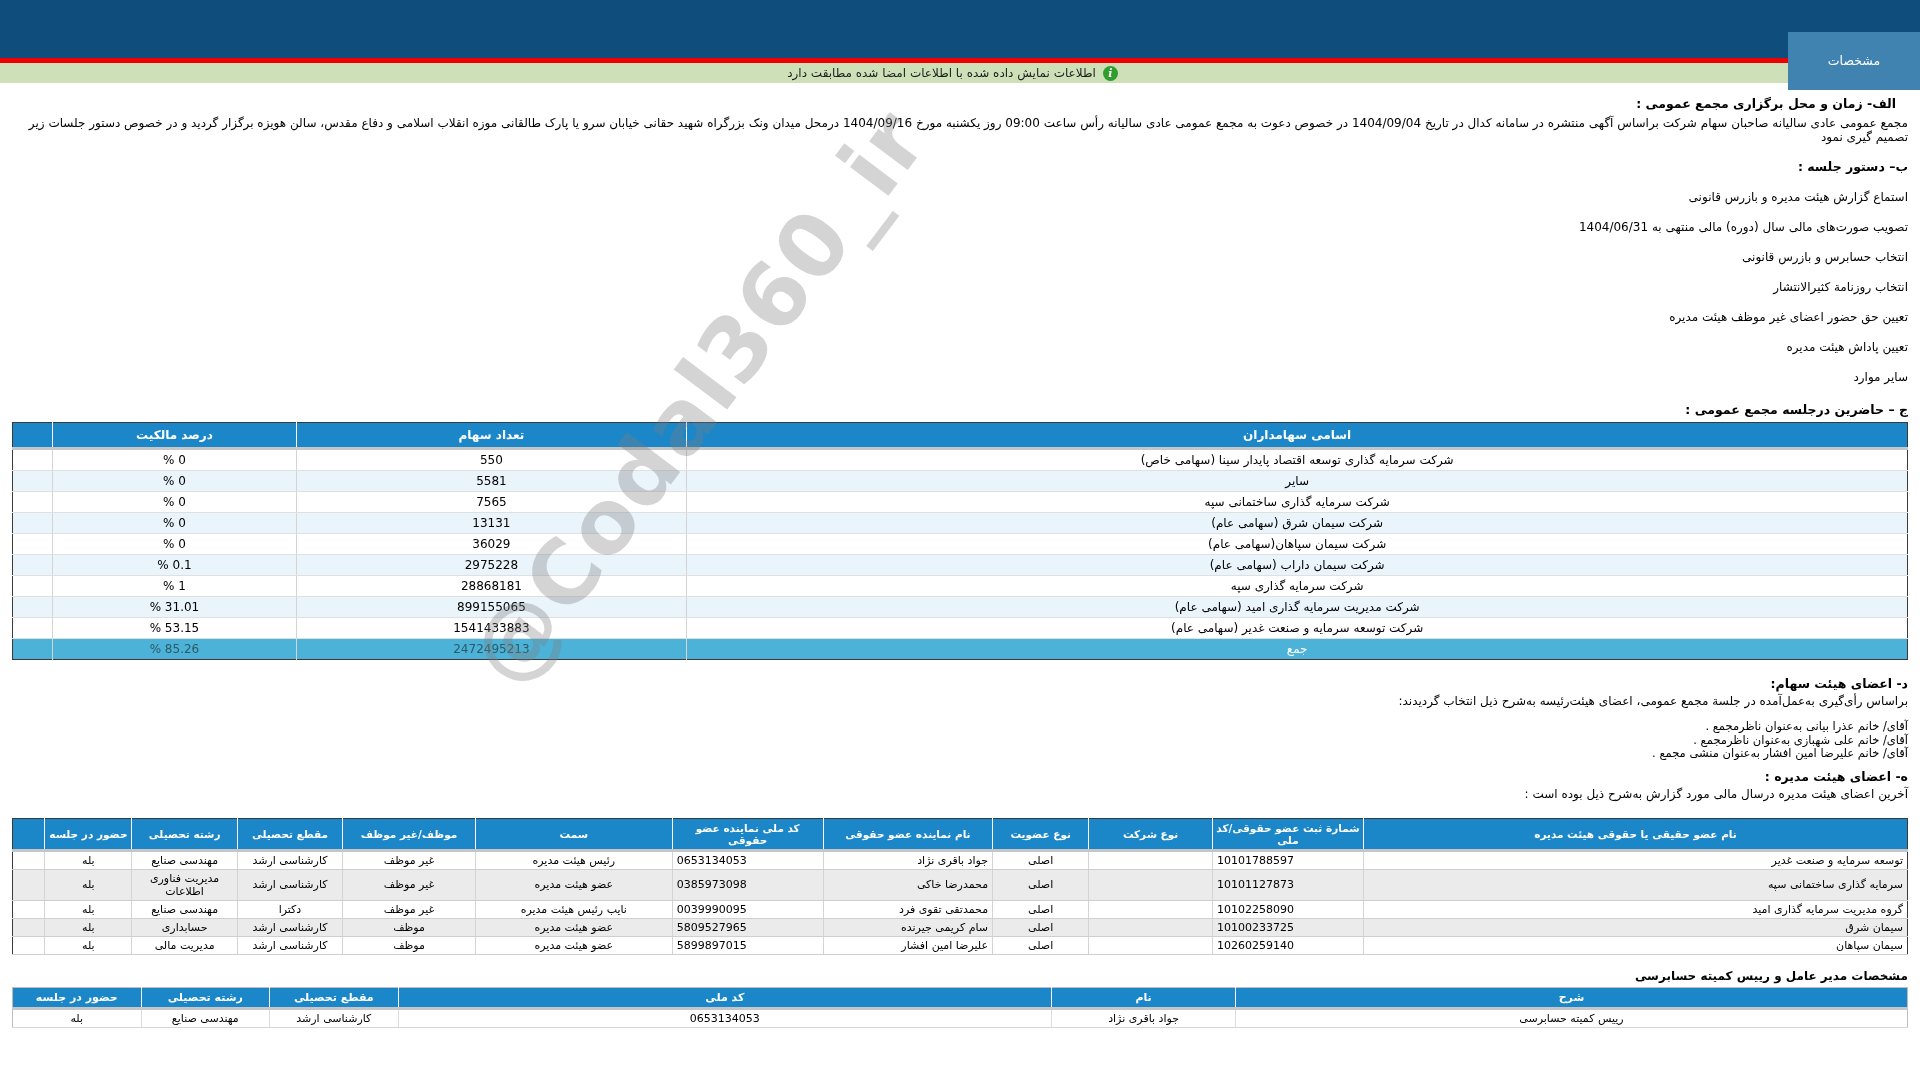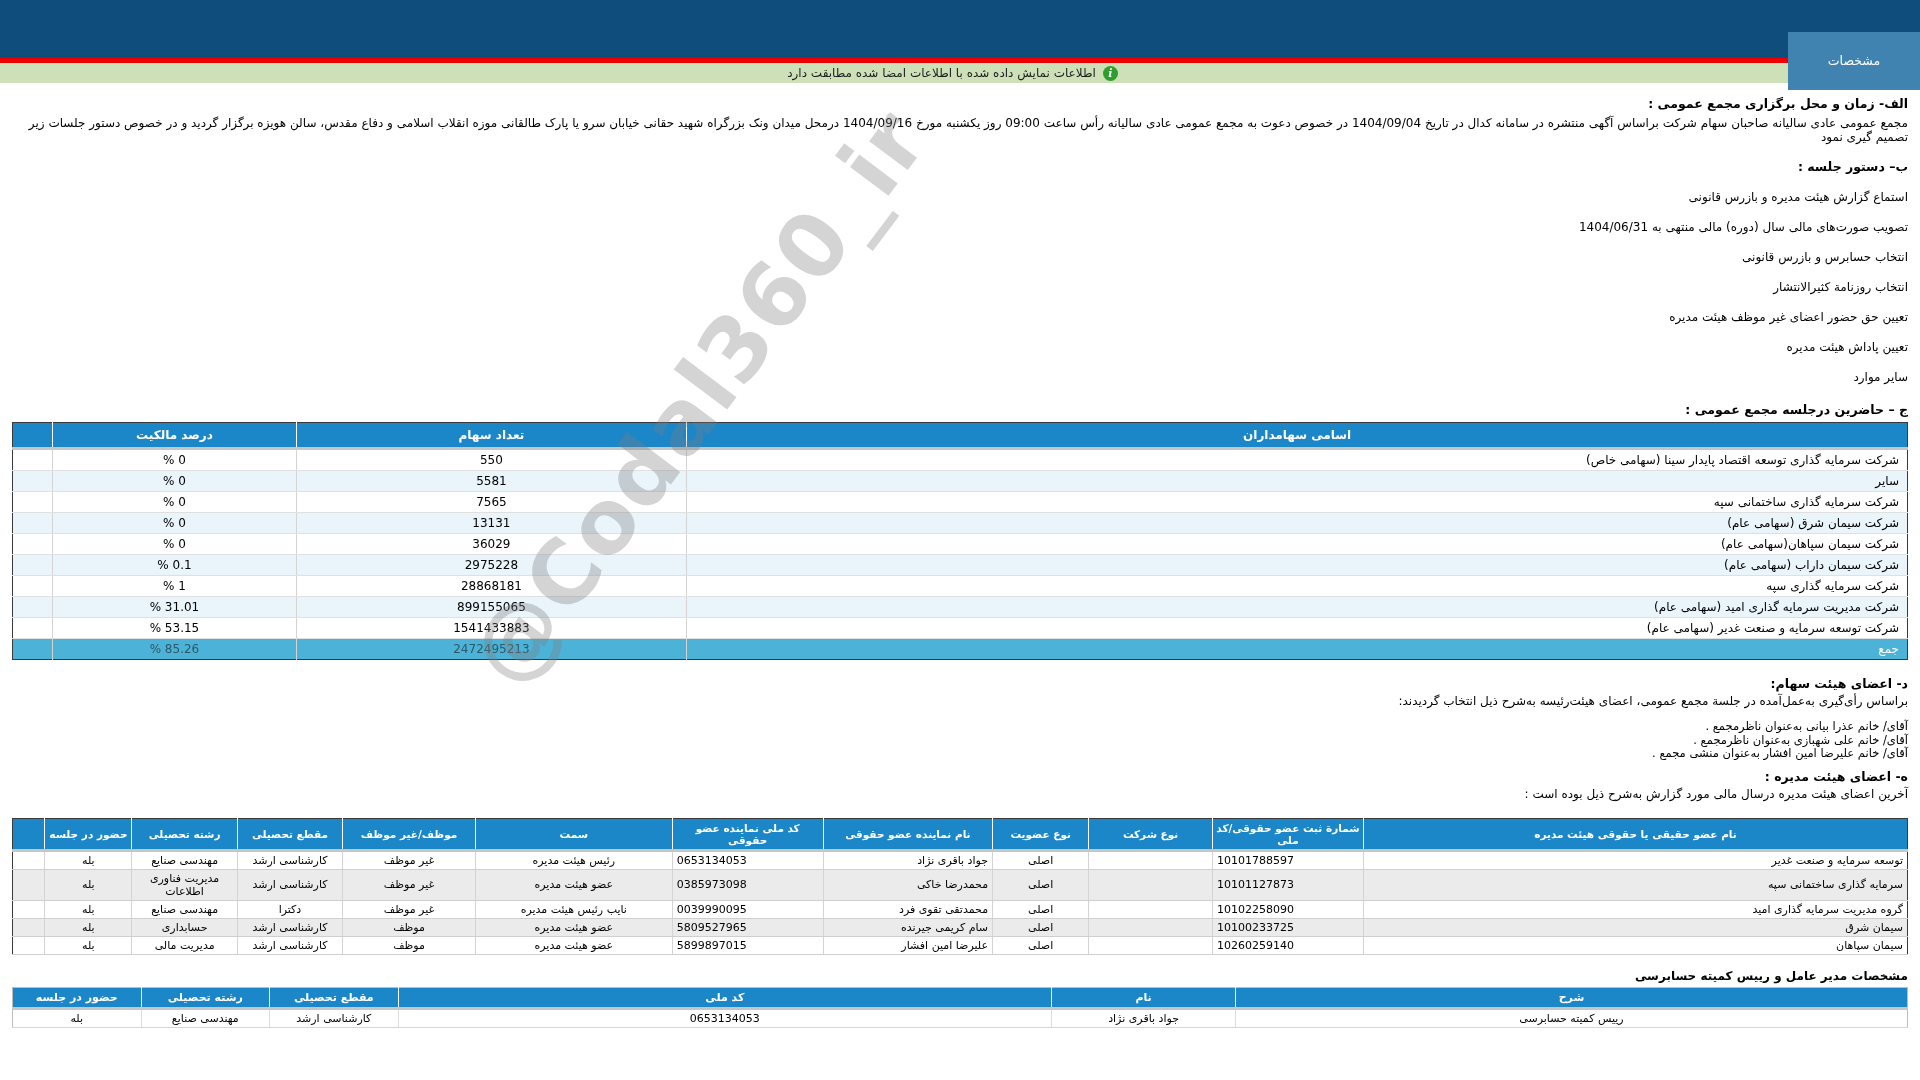--- a/index.html
+++ b/index.html
@@ -28,35 +28,35 @@
   
   .watermark{
     position:absolute;left:375px;top:390px;width:580px;text-align:center;
     transform:rotate(-53deg);font-size:88px;font-weight:bold;letter-spacing:2px;
     color:rgba(125,125,125,0.33);z-index:9;pointer-events:none;direction:ltr;
     font-family:"DejaVu Sans","Liberation Sans",sans-serif;white-space:nowrap;
   }
   .content{padding:0 12px;position:relative;z-index:1;}
   .bold{font-weight:bold;}
   .subject{margin:47px 0 0 0;font-size:13px;}
-  .h-a{margin:13px 0 0 0;font-size:12.5px;}
+  .h-a{margin:13px 12px 0 0;font-size:12.5px;}
   .p-a{margin:5px 0 0 0;font-size:12px;}
   .h-b{margin:15px 0 0 0;font-size:12.5px;}
   .agenda-item{margin:16px 0 0 0;font-size:12px;}
   .h-c{margin:18px 0 0 0;font-size:12.5px;}
   
   table{width:100%;border-collapse:collapse;table-layout:fixed;}
   th{background:#1b87c9;color:#fff;font-weight:bold;border-left:1px solid #fff;
      border-bottom:3px solid #c6c6c6;}
   th:last-child{border-left:none;}
   td{overflow:hidden;white-space:nowrap;}
   
   .tbl1{margin-top:5px;border:1px solid #3a3a3a;font-size:12px;}
   .tbl1 th{padding:5px 6px;font-size:12px;}
-  .tbl1 td{padding:3px 8px;border-left:1px solid #d4d4d4;border-bottom:1px solid #e0e0e0;}
+  .tbl1 td{padding:3px 8px;border-left:1px solid #d4d4d4;border-bottom:1px solid #e0e0e0;text-align:center;}
   .tbl1 td:last-child{border-left:none;}
   .tbl1 .c-name{width:65.5%;}
   .tbl1 .c-shares{width:20.5%;}
   .tbl1 .c-pct{width:12.5%;}
   .tbl1 .c-nar{width:1.5%;}
   .tbl1 td.num{text-align:center;direction:ltr;}
   .tbl1 tbody tr:nth-child(even) td{background:#e9f4fb;}
   .tbl1 tfoot td{background:#4cb2d7;color:#2c5a68;border-bottom:none;}
   .tbl1 tfoot td.name{color:#fff;}
   

